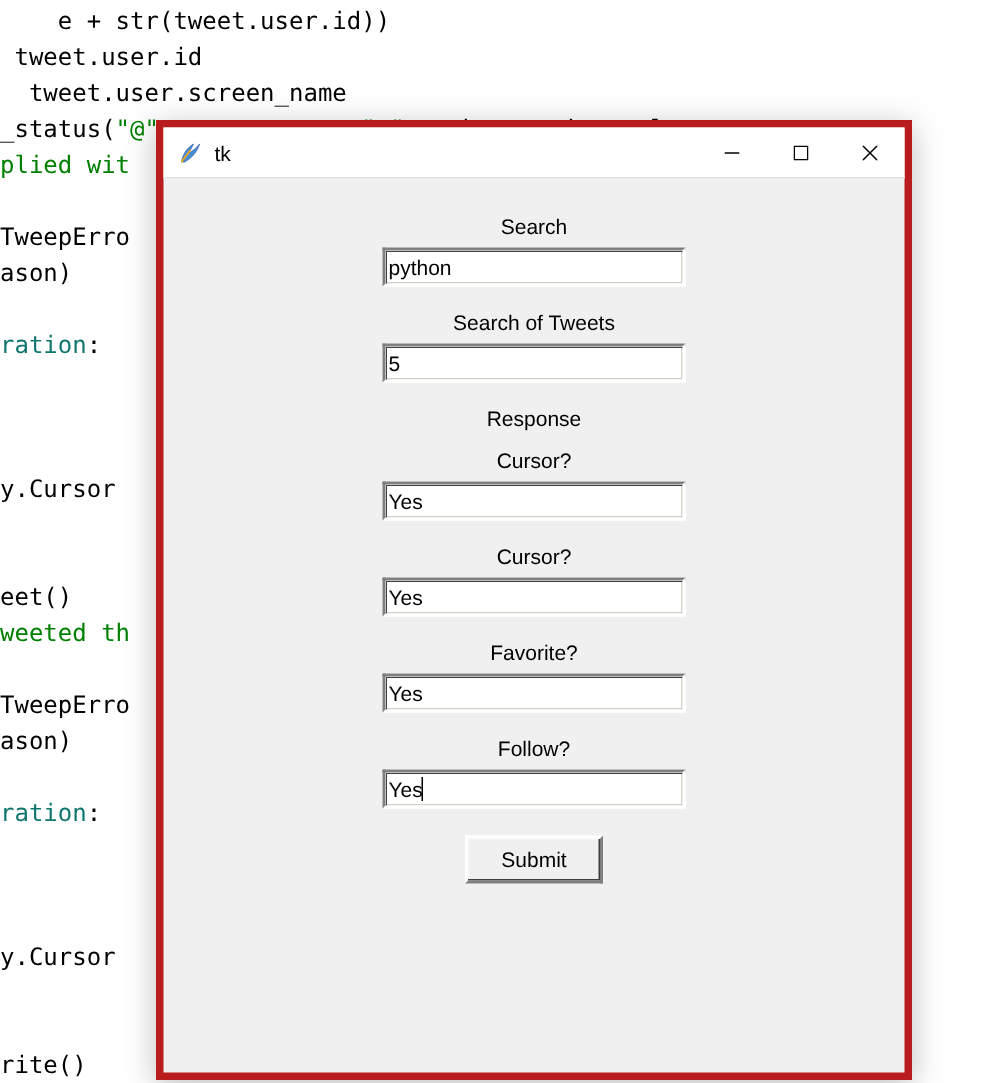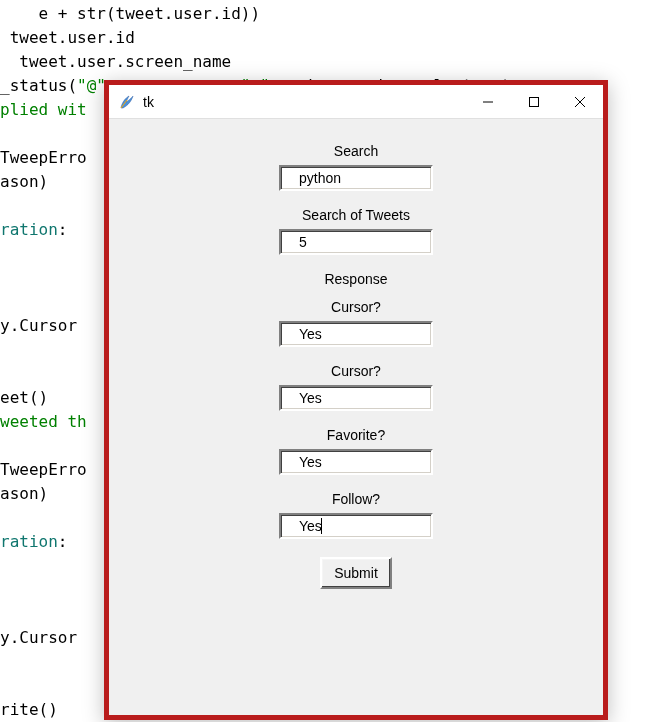--- a/index.html
+++ b/index.html
@@ -76,49 +76,49 @@
       flex-direction: column;
       align-items: center;
     }
     .form-label {
       font-size: 14px;
       color: #000;
       margin-bottom: 6px;
       margin-top: 6px;
     }
     .form-entry {
-      width: 154px;
+      width: 202px;
       height: 26px;
       background: #fff;
       border-top: 2px solid #808080;
       border-left: 2px solid #808080;
       border-right: 2px solid #fff;
       border-bottom: 2px solid #fff;
       box-shadow: inset 1px 1px 0 #404040, inset -1px -1px 0 #d4d0c8;
       font-family: 'Segoe UI', Tahoma, sans-serif;
       font-size: 14px;
-      padding: 0 18px;
+      padding: 0 2px;
       color: #000;
       display: flex;
       align-items: center;
       margin-bottom: 10px;
       position: relative;
       white-space: nowrap;
       overflow: hidden;
     }
     .form-entry .cursor {
       width: 1px;
       height: 16px;
       background: #000;
       display: inline-block;
       margin-left: -1px;
     }
     .tk-submit {
       margin-top: 8px;
-      width: 72px;
+      width: 92px;
       height: 32px;
       background: #f0f0f0;
       border-top: 2px solid #fff;
       border-left: 2px solid #fff;
       border-right: 2px solid #808080;
       border-bottom: 2px solid #808080;
       box-shadow: inset -1px -1px 0 #404040, inset 1px 1px 0 #f5f5f5;
       font-family: 'Segoe UI', Tahoma, sans-serif;
       font-size: 14px;
       color: #000;

